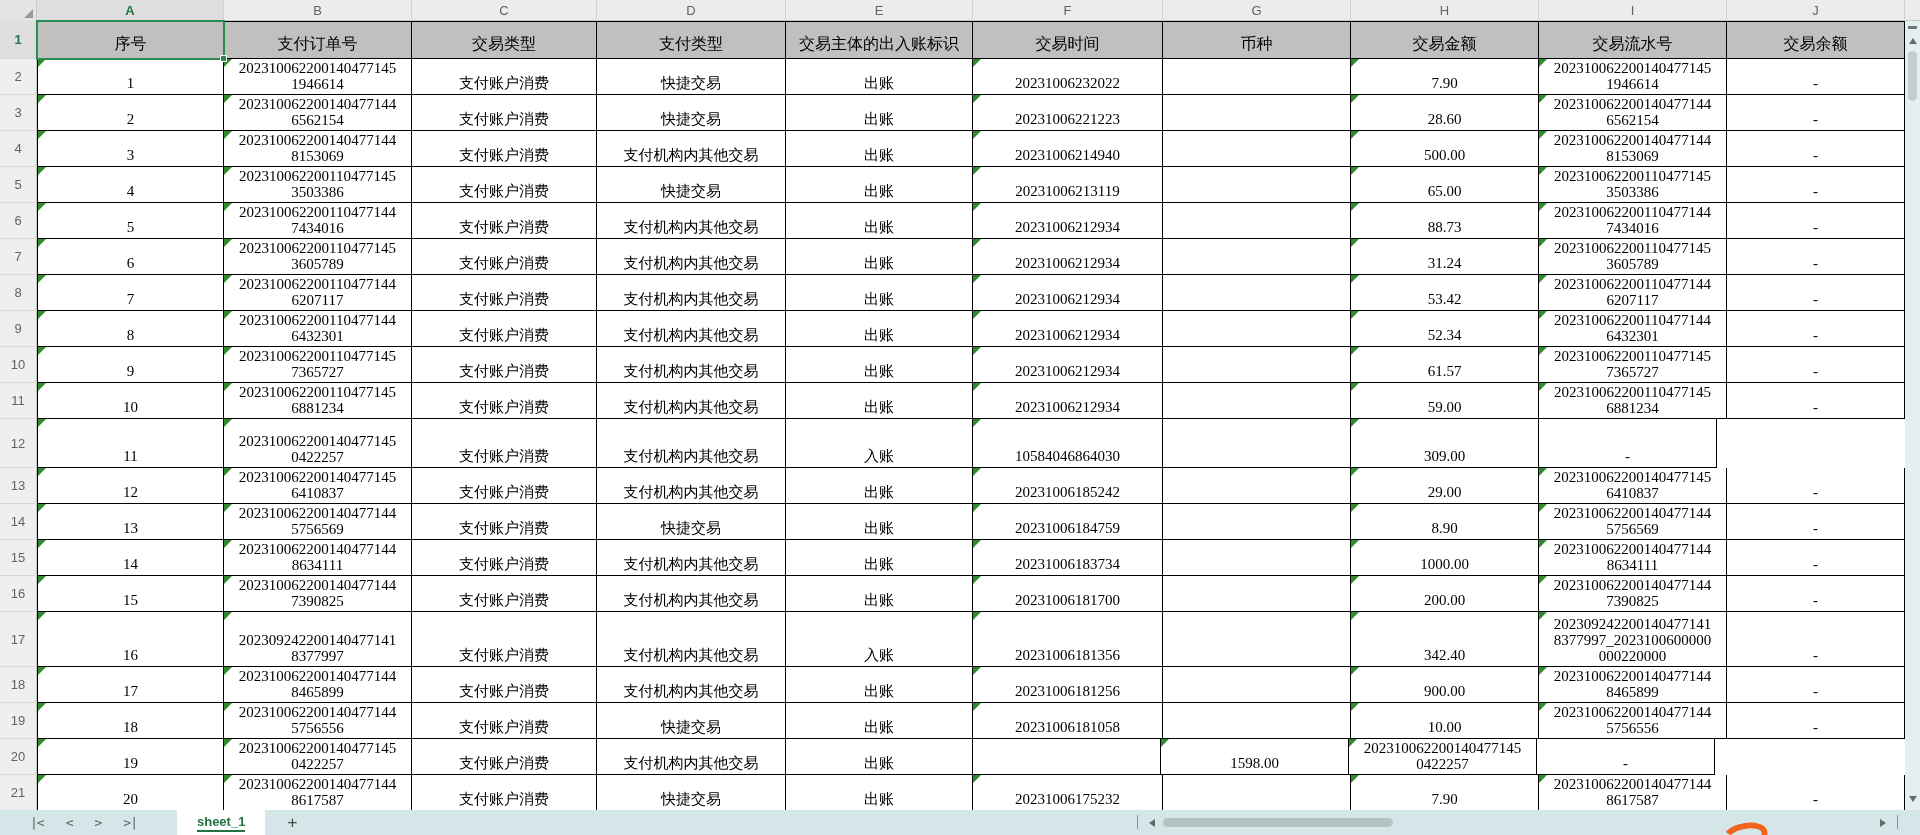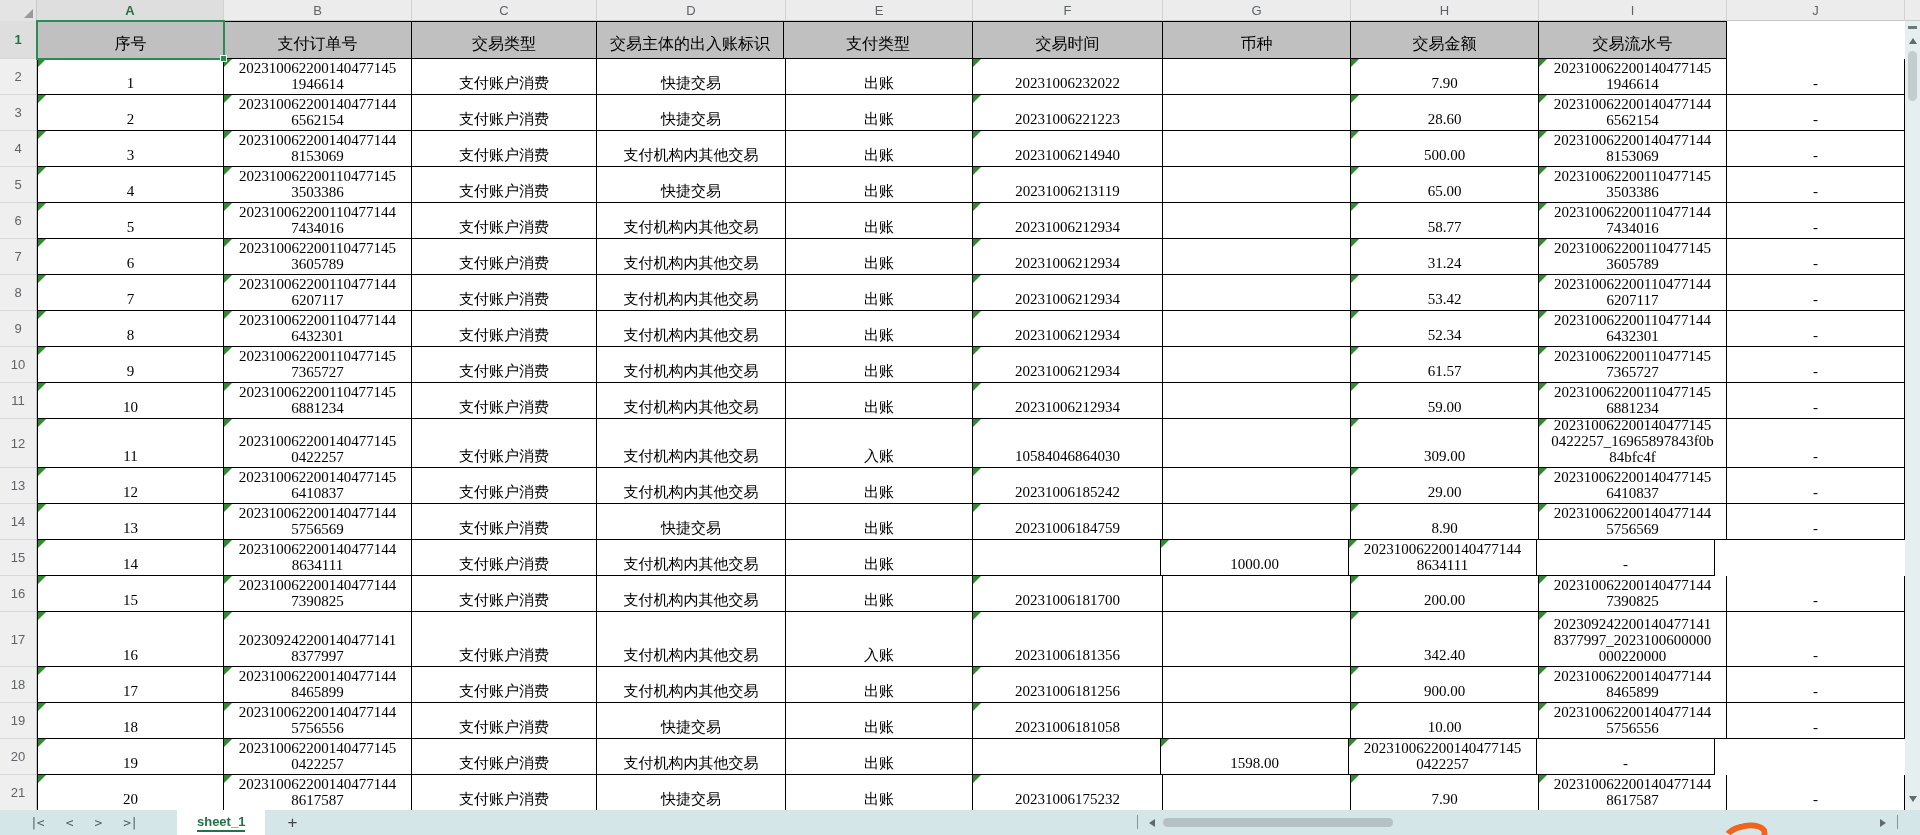--- a/index.html
+++ b/index.html
@@ -115,38 +115,41 @@
         <div class="rowno active">1</div>
         <div class="cell first" style="width: 187px; flex: 0 0 187px;">
           <span class="val">序号</span>
         </div>
         <div class="cell" style="width: 188px; flex: 0 0 188px;">
           <span class="val">支付订单号</span>
         </div>
         <div class="cell" style="width: 185px; flex: 0 0 185px;">
           <span class="val">交易类型</span>
         </div>
+        <div class="cell" style="width: 189px; flex: 0 0 189px;">
+          <span class="val">支付类型</span>
+        </div>
         <div class="cell" style="width: 187px; flex: 0 0 187px;">
           <span class="val">交易主体的出入账标识</span>
         </div>
-        <div class="cell" style="width: 189px; flex: 0 0 189px;">
-          <span class="val">支付类型</span>
-        </div>
         <div class="cell" style="width: 190px; flex: 0 0 190px;">
           <span class="val">交易时间</span>
         </div>
         <div class="cell" style="width: 188px; flex: 0 0 188px;">
           <span class="val">币种</span>
         </div>
         <div class="cell" style="width: 188px; flex: 0 0 188px;">
           <span class="val">交易金额</span>
         </div>
         <div class="cell" style="width: 188px; flex: 0 0 188px;">
           <span class="val">交易流水号</span>
         </div>
+        <div class="cell" style="width: 178px; flex: 0 0 178px;">
+          <span class="val">交易余额</span>
+        </div>
       </div>
       <div class="grow" style="height: 36px;">
         <div class="rowno">2</div>
         <div class="cell first" style="width: 187px; flex: 0 0 187px;">
           <div class="errtri"></div>
           <span class="val">1</span>
         </div>
         <div class="cell wrap" style="width: 188px; flex: 0 0 188px;">
           <div class="errtri"></div>
           <span class="val">2023100622001404771451946614</span>
@@ -314,21 +317,21 @@
         </div>
         <div class="cell" style="width: 190px; flex: 0 0 190px;">
           <div class="errtri"></div>
           <span class="val">20231006212934</span>
         </div>
         <div class="cell" style="width: 188px; flex: 0 0 188px;">
           <span class="val"></span>
         </div>
         <div class="cell" style="width: 188px; flex: 0 0 188px;">
           <div class="errtri"></div>
-          <span class="val">58.77</span>
+          <span class="val">88.73</span>
         </div>
         <div class="cell wrap" style="width: 188px; flex: 0 0 188px;">
           <div class="errtri"></div>
           <span class="val">2023100622001104771447434016</span>
         </div>
         <div class="cell" style="width: 178px; flex: 0 0 178px;">
           <span class="val">-</span>
         </div>
       </div>
       <div class="grow" style="height: 36px;">
@@ -544,24 +547,20 @@
           <div class="errtri"></div>
           <span class="val">10584046864030</span>
         </div>
         <div class="cell" style="width: 188px; flex: 0 0 188px;">
           <span class="val"></span>
         </div>
         <div class="cell" style="width: 188px; flex: 0 0 188px;">
           <div class="errtri"></div>
           <span class="val">309.00</span>
         </div>
-        <div class="cell wrap" style="width: 188px; flex: 0 0 188px;">
-          <div class="errtri"></div>
-          <span class="val">2023100622001404771450422257_16965897843f0b84bfc4f</span>
-        </div>
         <div class="cell" style="width: 178px; flex: 0 0 178px;">
           <span class="val">-</span>
         </div>
       </div>
       <div class="grow" style="height: 36px;">
         <div class="rowno">13</div>
         <div class="cell first" style="width: 187px; flex: 0 0 187px;">
           <div class="errtri"></div>
           <span class="val">12</span>
         </div>
@@ -646,20 +645,24 @@
           <span class="val">2023100622001404771448634111</span>
         </div>
         <div class="cell" style="width: 185px; flex: 0 0 185px;">
           <span class="val">支付账户消费</span>
         </div>
         <div class="cell" style="width: 189px; flex: 0 0 189px;">
           <span class="val">支付机构内其他交易</span>
         </div>
         <div class="cell" style="width: 187px; flex: 0 0 187px;">
           <span class="val">出账</span>
+        </div>
+        <div class="cell" style="width: 190px; flex: 0 0 190px;">
+          <div class="errtri"></div>
+          <span class="val">20231006183734</span>
         </div>
         <div class="cell" style="width: 188px; flex: 0 0 188px;">
           <span class="val"></span>
         </div>
         <div class="cell" style="width: 188px; flex: 0 0 188px;">
           <div class="errtri"></div>
           <span class="val">1000.00</span>
         </div>
         <div class="cell wrap" style="width: 188px; flex: 0 0 188px;">
           <div class="errtri"></div>

